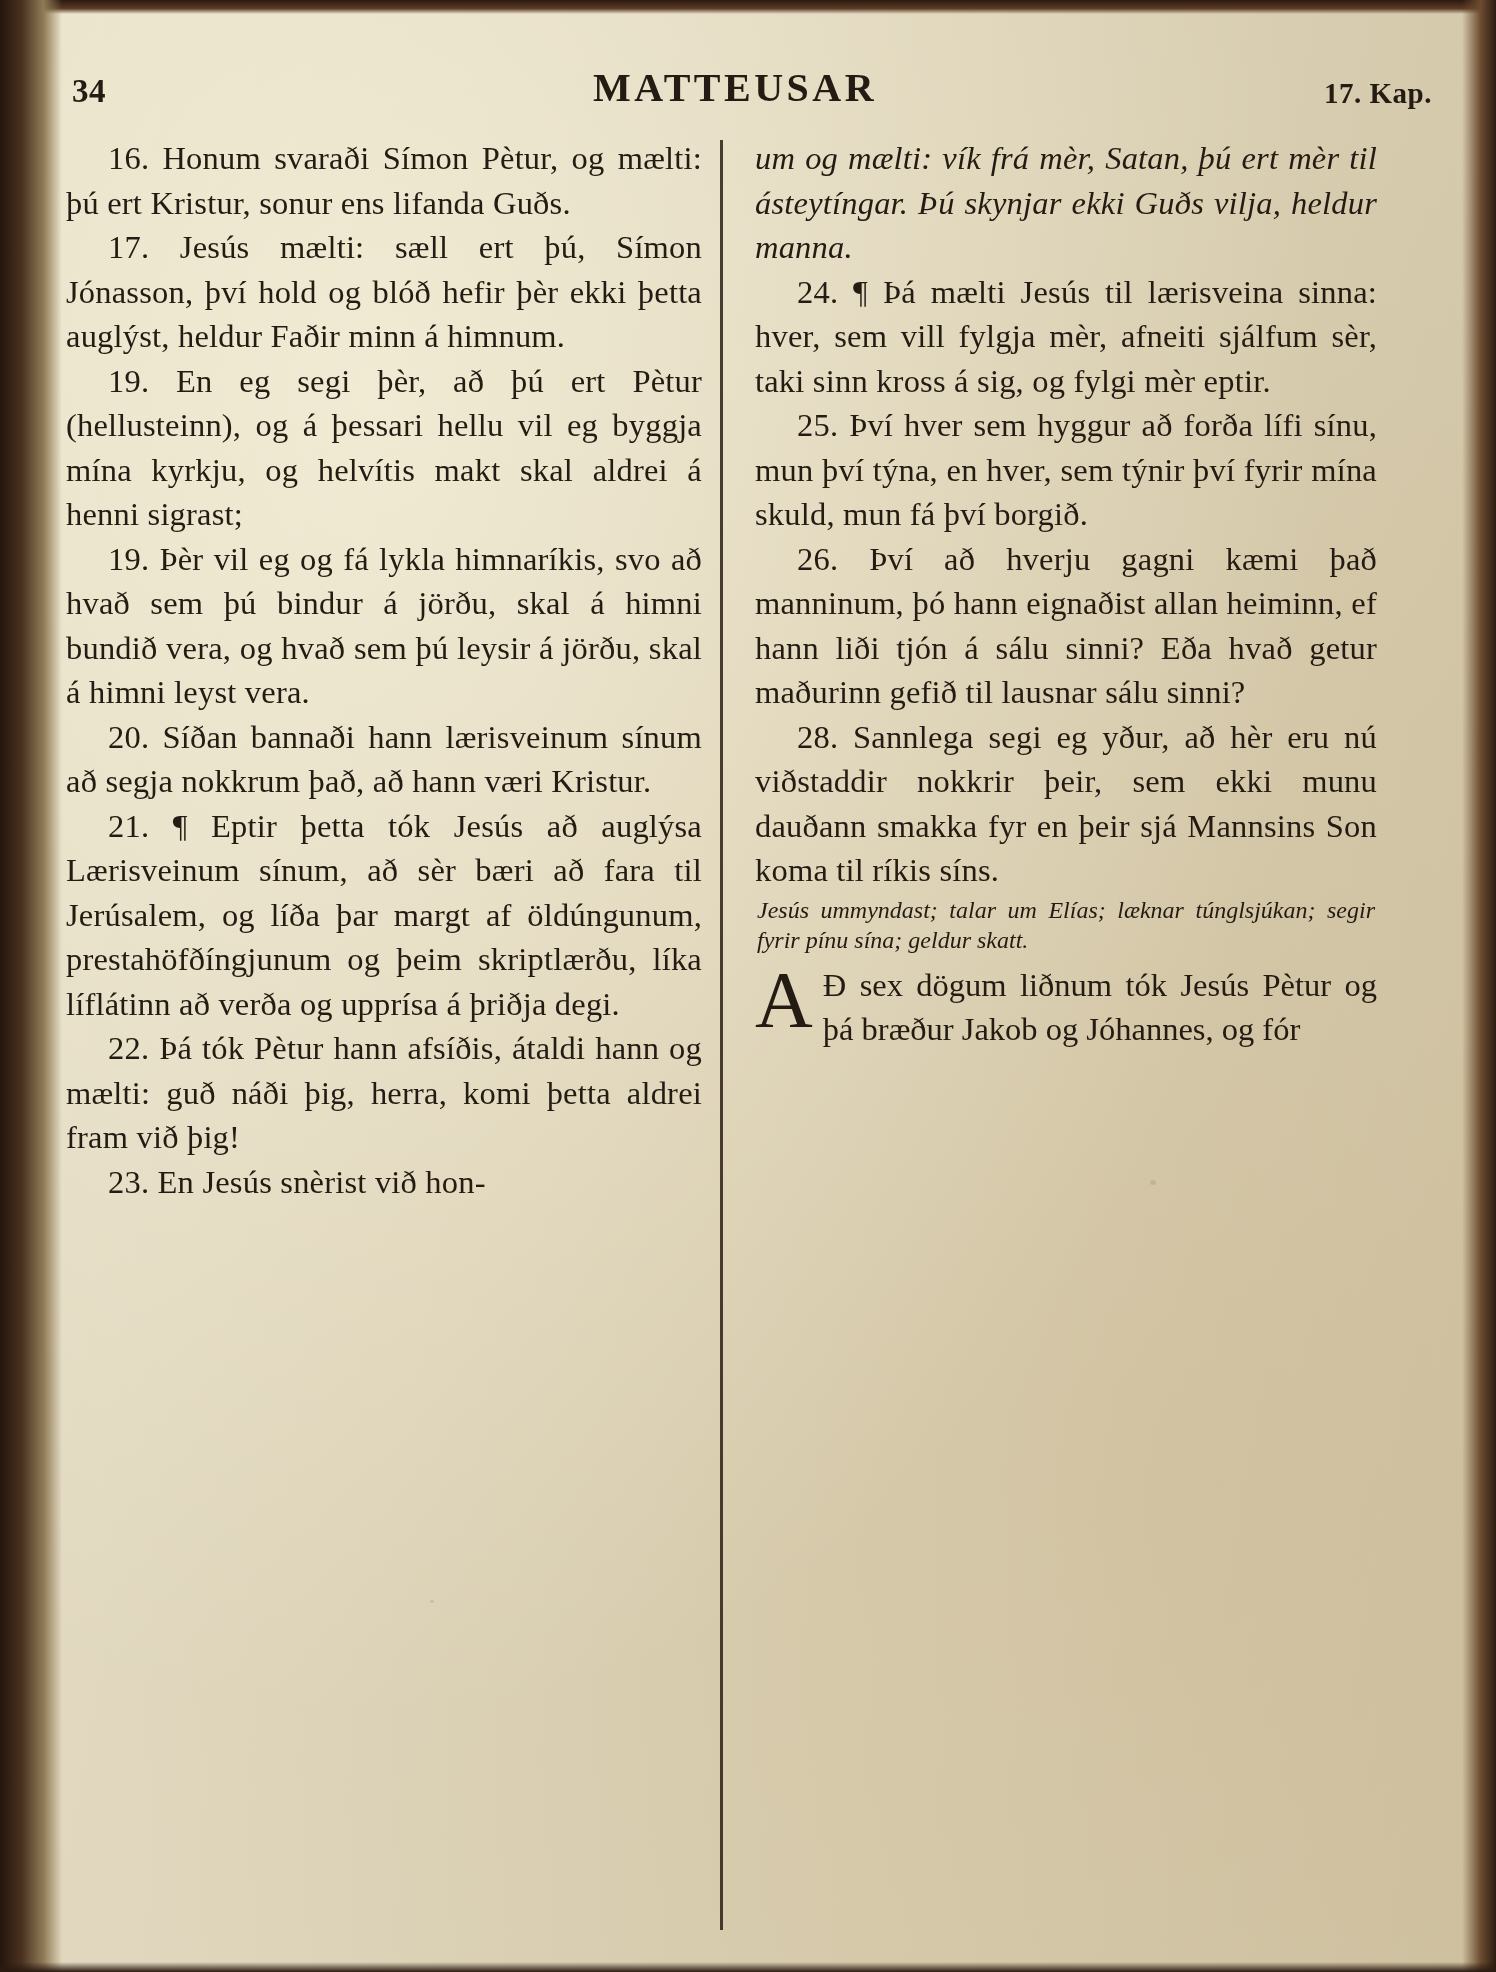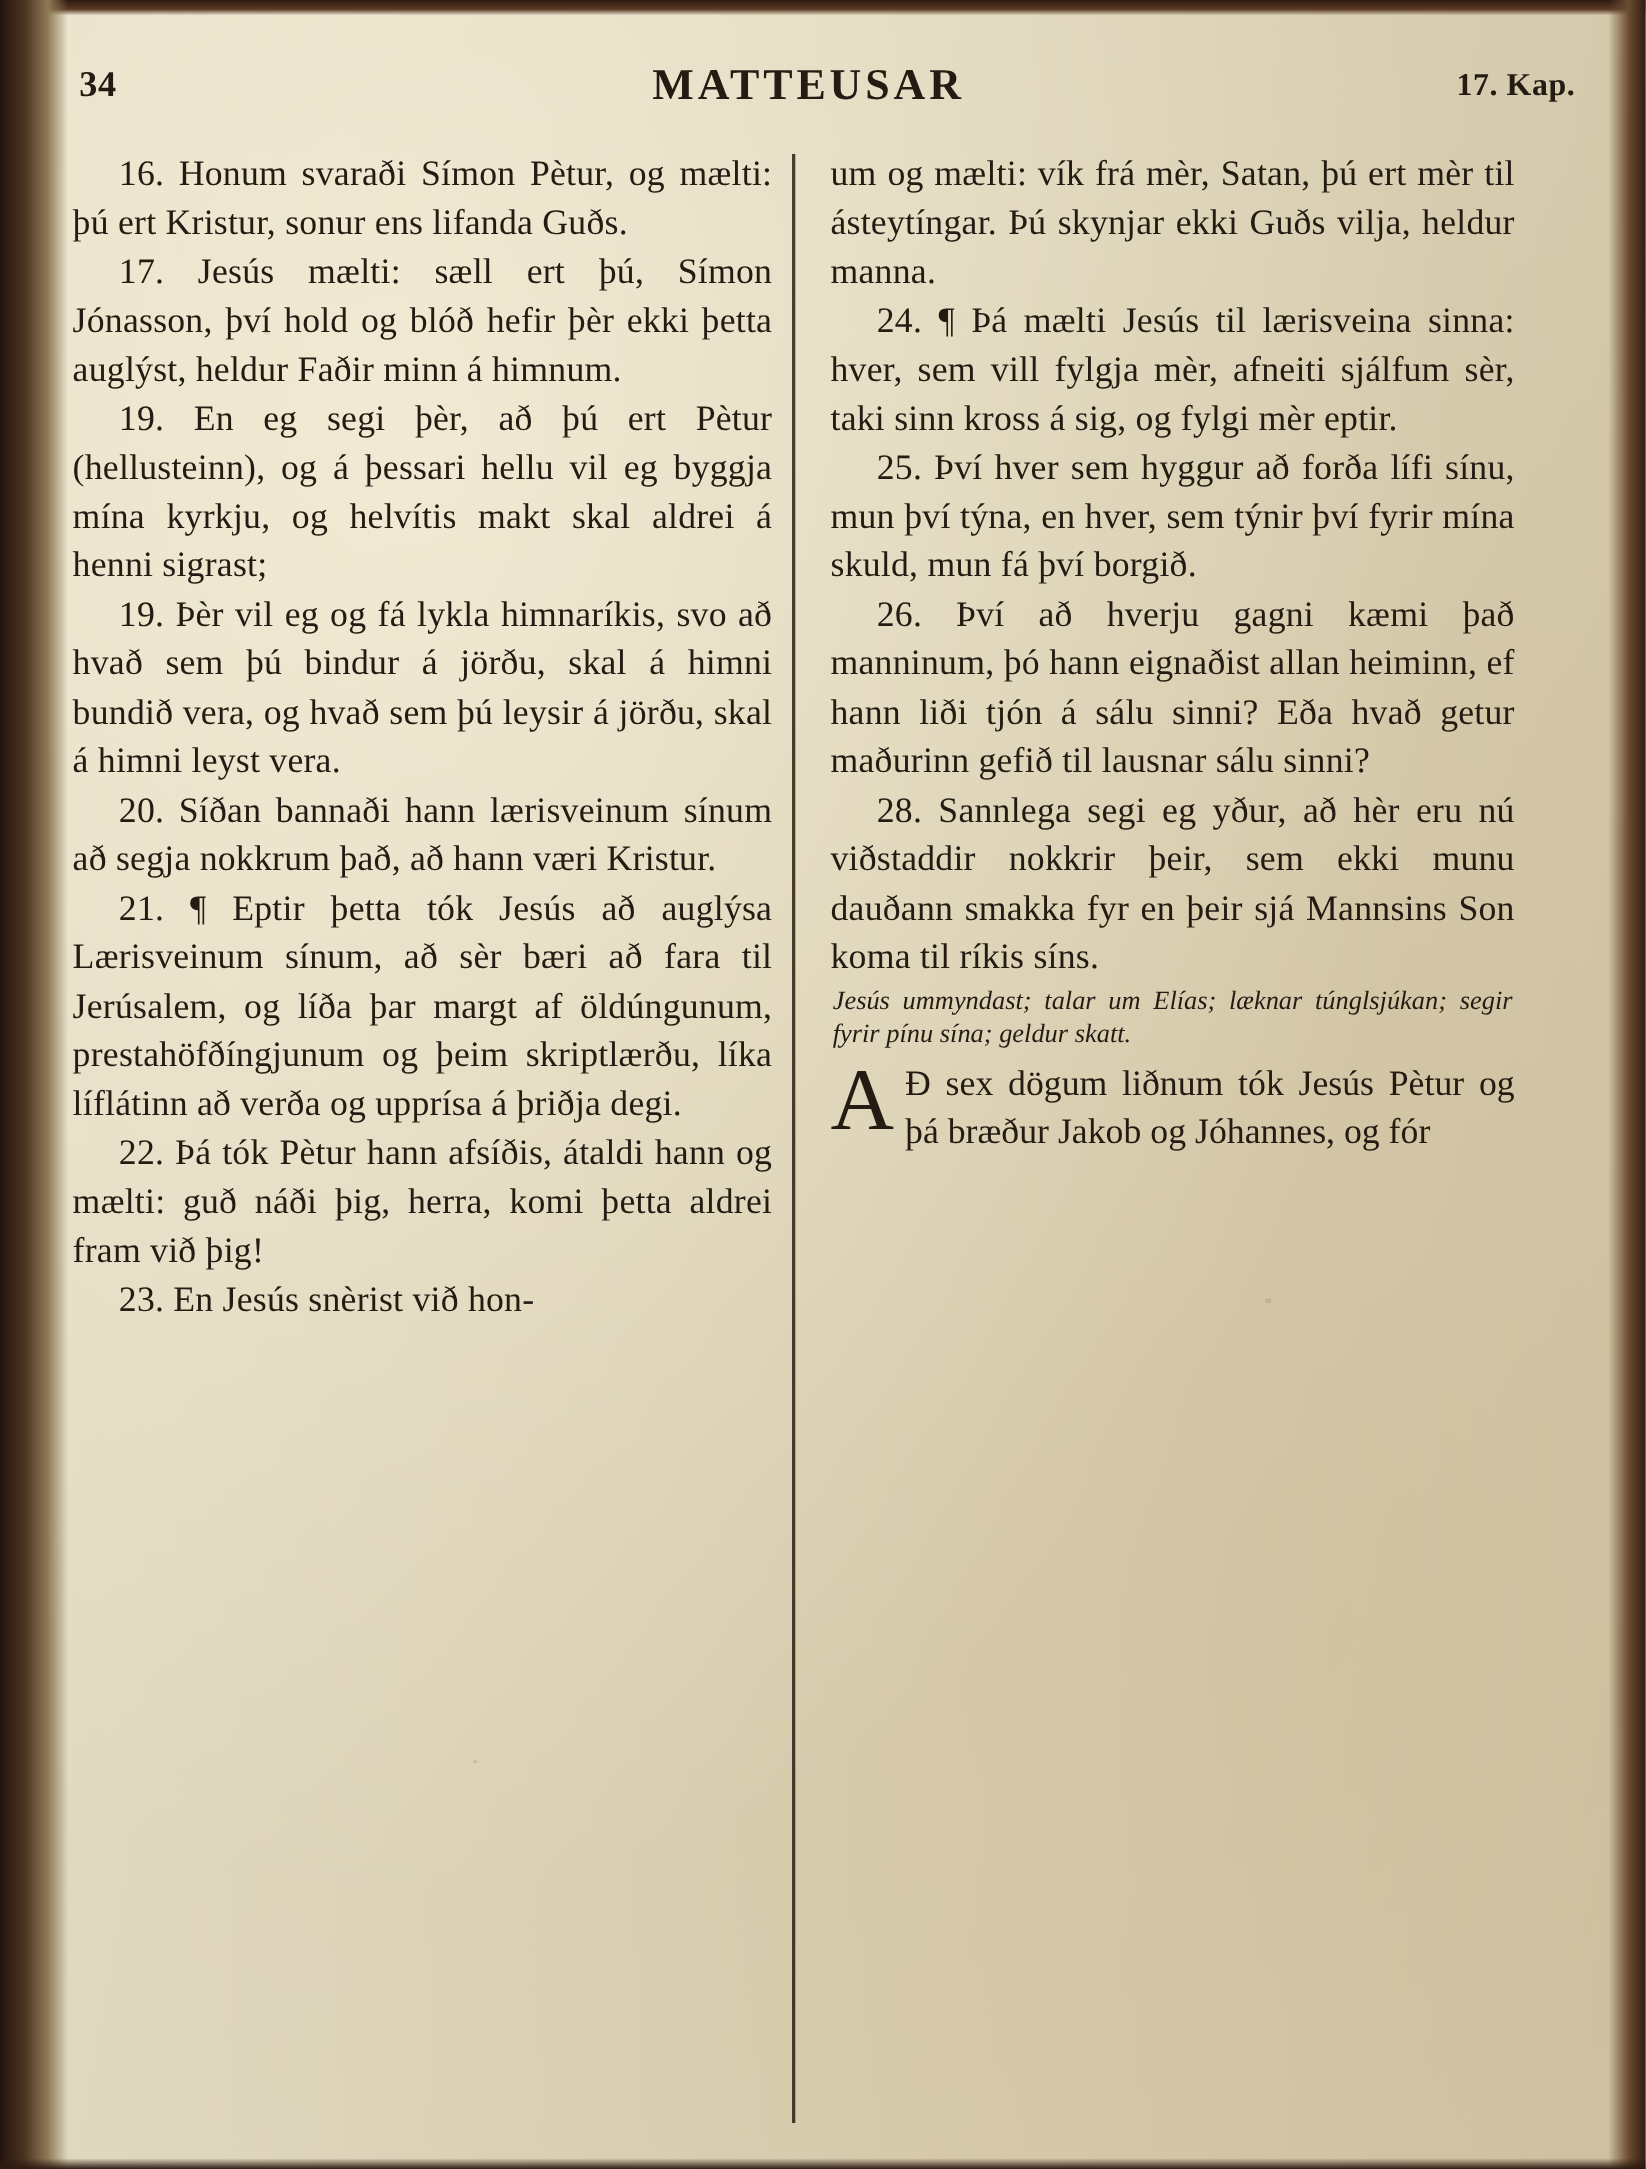--- a/index.html
+++ b/index.html
@@ -53,21 +53,21 @@
     width: 1390px;
     height: 1900px;
     color: #241b12;
   }
 
   
   .running-head {
     position: relative;
     height: 62px;
     display: flex;
-    align-items: center;
+    align-items: flex-end;
     justify-content: space-between;
     padding: 0 24px 0 6px;
     box-sizing: border-box;
   }
   .folio {
     font-size: 33px;
     font-weight: bold;
     letter-spacing: 0.5px;
     line-height: 1;
   }
@@ -110,21 +110,21 @@
   p.v {
     margin: 0;
     font-size: 32.5px;
     line-height: 44.5px;
     text-align: justify;
     text-indent: 42px;
     -webkit-hyphens: manual;
     hyphens: manual;
     letter-spacing: 0.2px;
   }
-  p.v.cont { text-indent: 0; }
+  p.v.cont { text-indent: 0; font-style: italic; }
 
   .chapter-head {
     margin: 16px 0 2px 0;
     text-align: center;
     font-size: 36px;
     letter-spacing: 1.5px;
     line-height: 1.15;
   }
   .argument {
     margin: 2px 0 8px 0;

